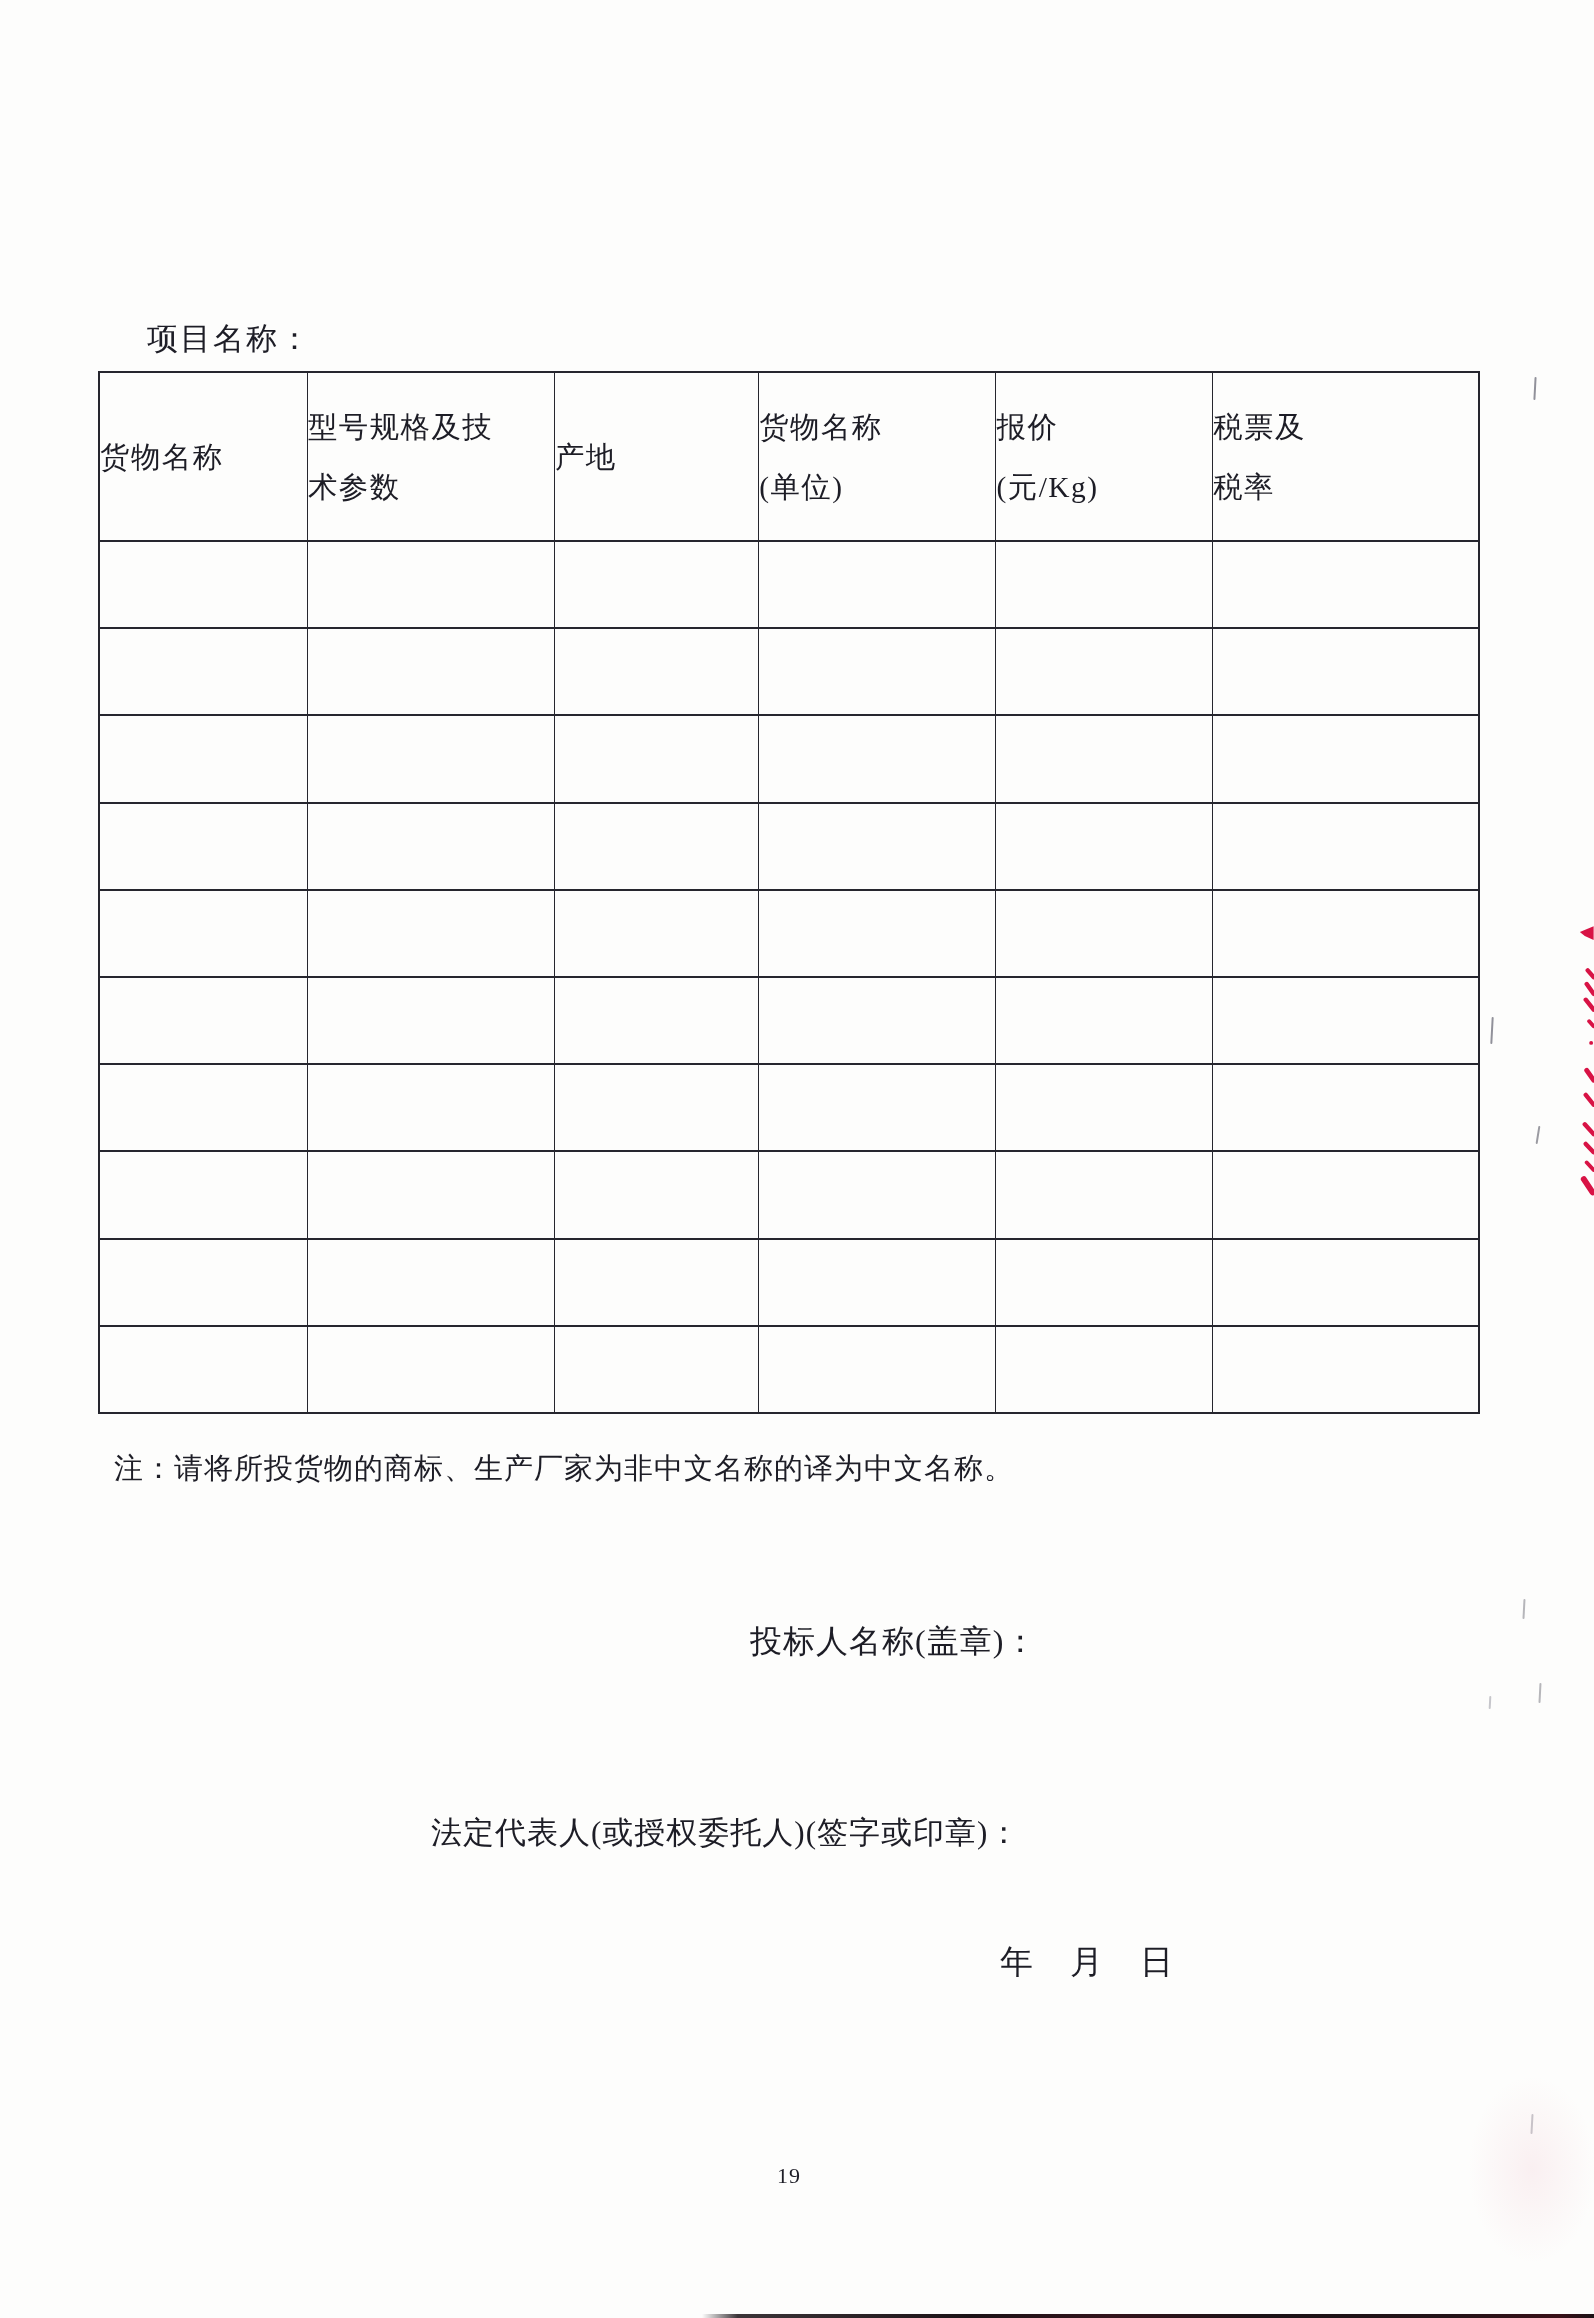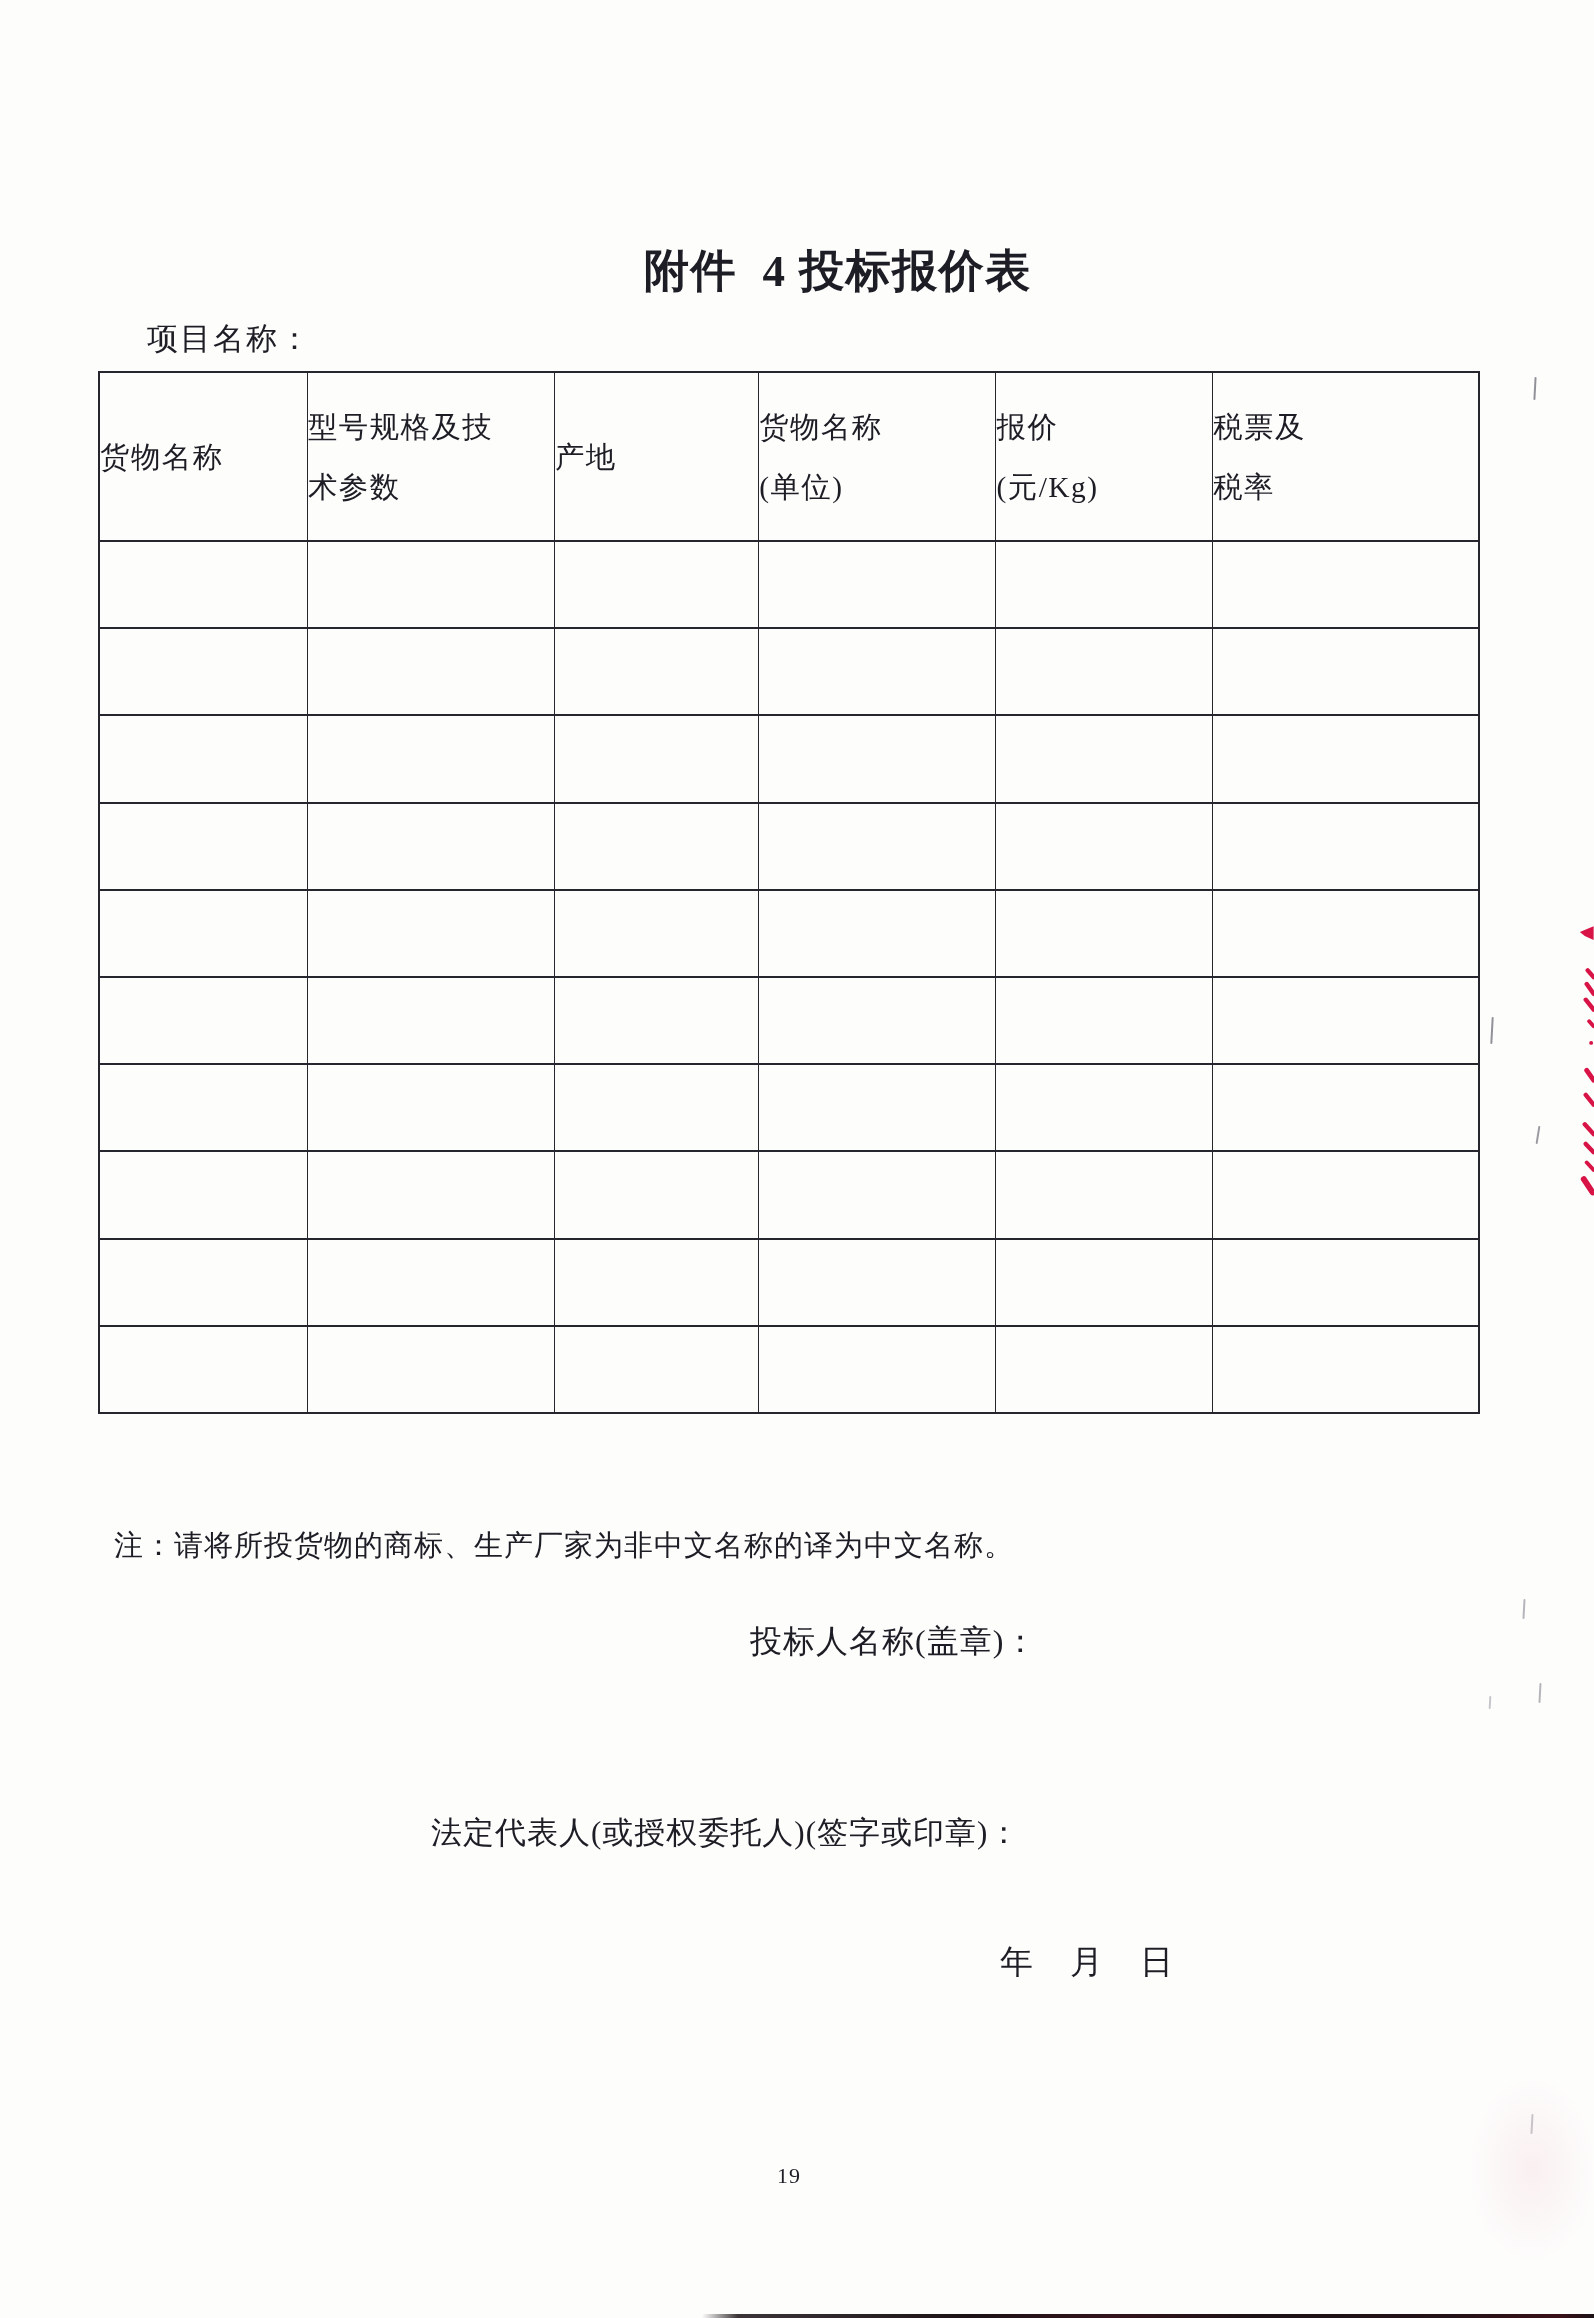--- a/index.html
+++ b/index.html
@@ -32,21 +32,21 @@
     border-top-width:2px;border-bottom-width:2px;
     padding:0;
   }
   .quote-table thead tr{height:169px;}
   .quote-table tbody tr{height:87px;}
   .quote-table th{
     font-weight:400;font-size:29.4px;line-height:60px;
     text-align:left;vertical-align:middle;letter-spacing:1.5px;
   }
   .note{
-    position:absolute;left:114px;top:1526px;
+    position:absolute;left:114px;top:1449px;
     font-size:29px;letter-spacing:1px;text-align:center;
   }
   .bidder-line{
     position:absolute;left:750px;top:1620px;
     font-size:32px;letter-spacing:1px;
   }
   .legal-line{
     position:absolute;left:431px;top:1812px;
     font-size:31px;letter-spacing:1px;
   }
@@ -84,21 +84,20 @@
       rgba(26,18,22,0) 0%, rgba(26,18,22,.85) 4%,
       #1c1216 30%, #34141c 46%, #1c1216 62%,
       #241318 84%, #3a1018 96%, #1c1216 100%);
   }
 </style>
 </head>
 <body>
 
 <div class="page">
 
-  <h1 class="title">附件  4 投标报价表</h1>
 
   <div class="project-label">项目名称：</div>
 
   <table class="quote-table">
     <colgroup>
         <col style="width: 15.1%;">
         <col style="width: 17.9%;">
         <col style="width: 14.8%;">
         <col style="width: 17.2%;">
         <col style="width: 15.7%;">

